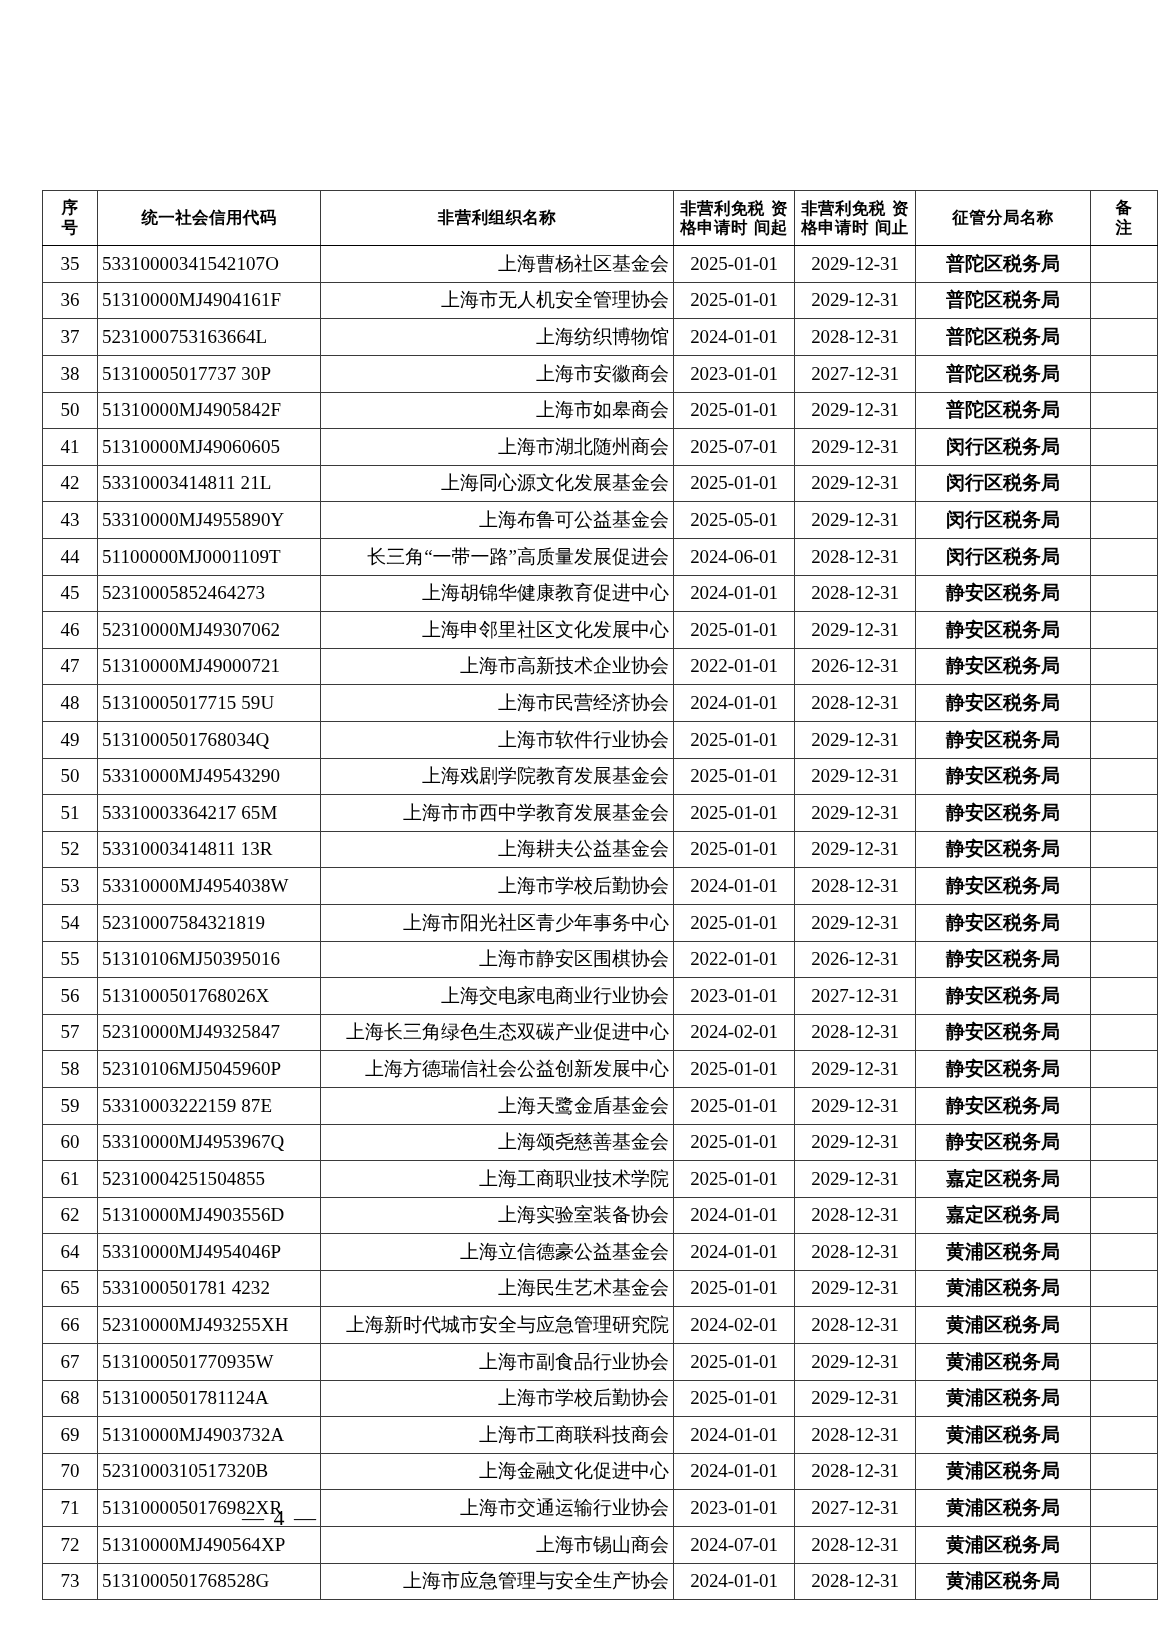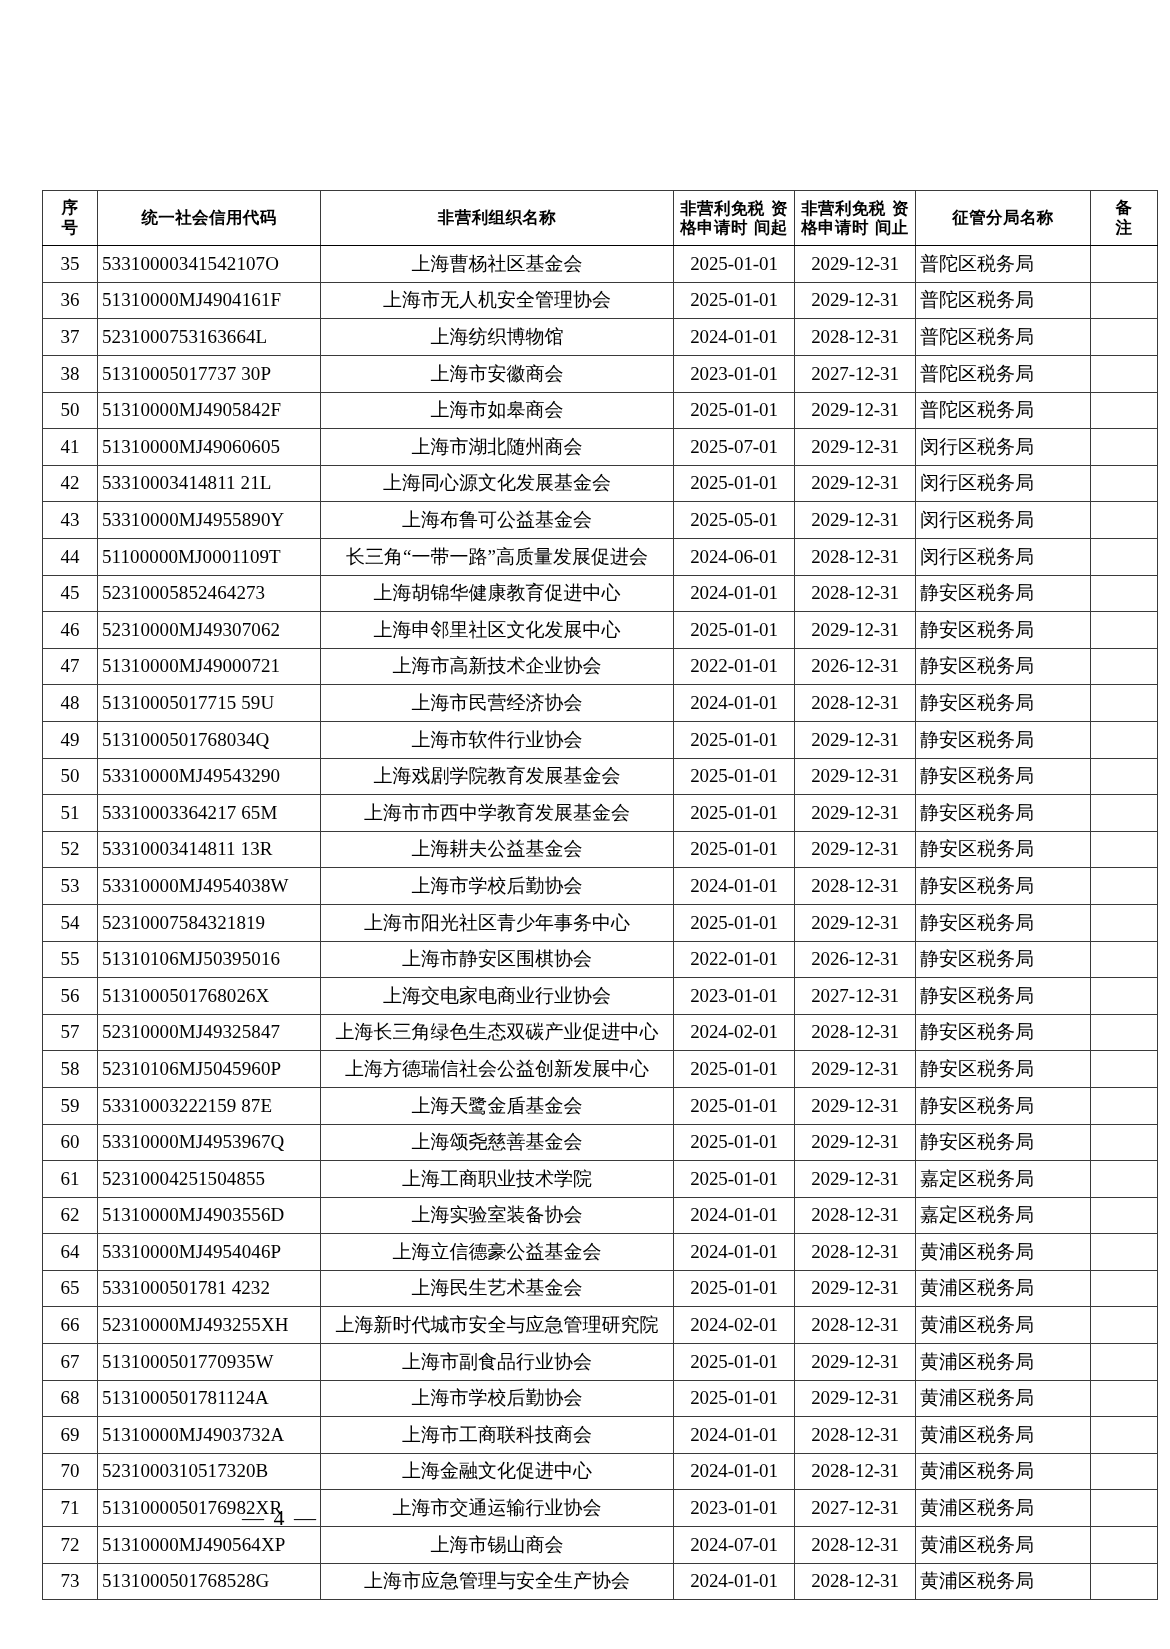--- a/index.html
+++ b/index.html
@@ -65,24 +65,24 @@
     display: block;
     line-height: 1.22;
   }
   table.listing tbody td {
     height: 35.6px;
     font-size: 19px;
     padding: 0 4px;
   }
   td.seq    { text-align: center; font-size: 18.5px; }
   td.code   { font-size: 19px; letter-spacing: 0.1px; }
-  td.name   { text-align: center; padding-left: 9px; font-size: 19px; }
+  td.name   { text-align: right; padding-left: 9px; font-size: 19px; }
   td.dfrom,
   td.dto    { text-align: center; font-size: 18px; letter-spacing: -0.1px; }
-  td.bureau { font-size: 19px; }
+  td.bureau { text-align: center; font-size: 19px; font-weight: bold; }
   td.remark { text-align: center; }
 
   .page-number {
     position: absolute;
     left: 0;
     top: 1505px;
     width: 560px;
     text-align: center;
     font-size: 22px;
     letter-spacing: 2px;

